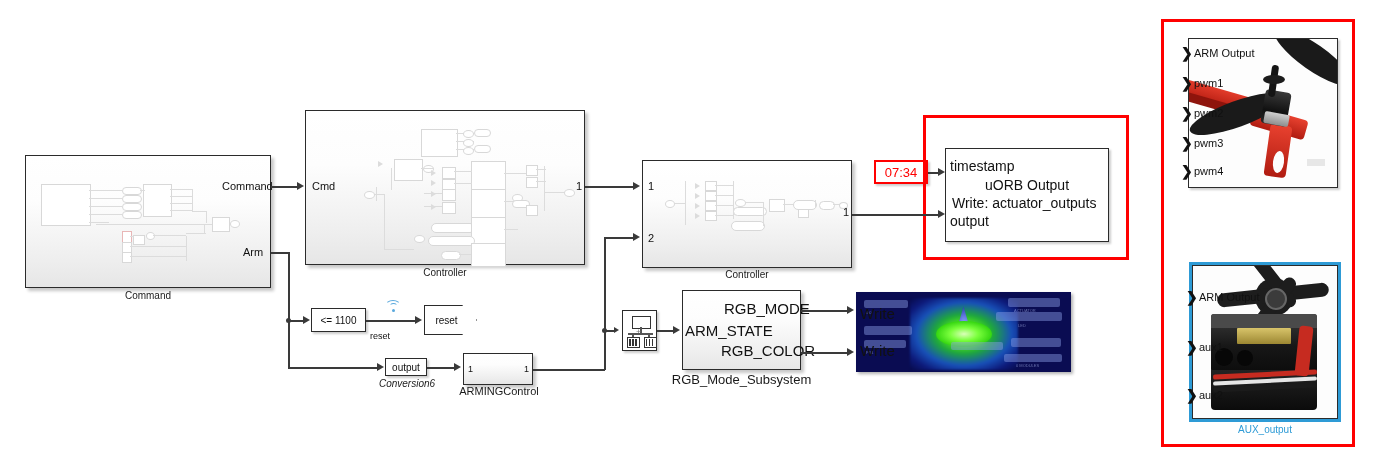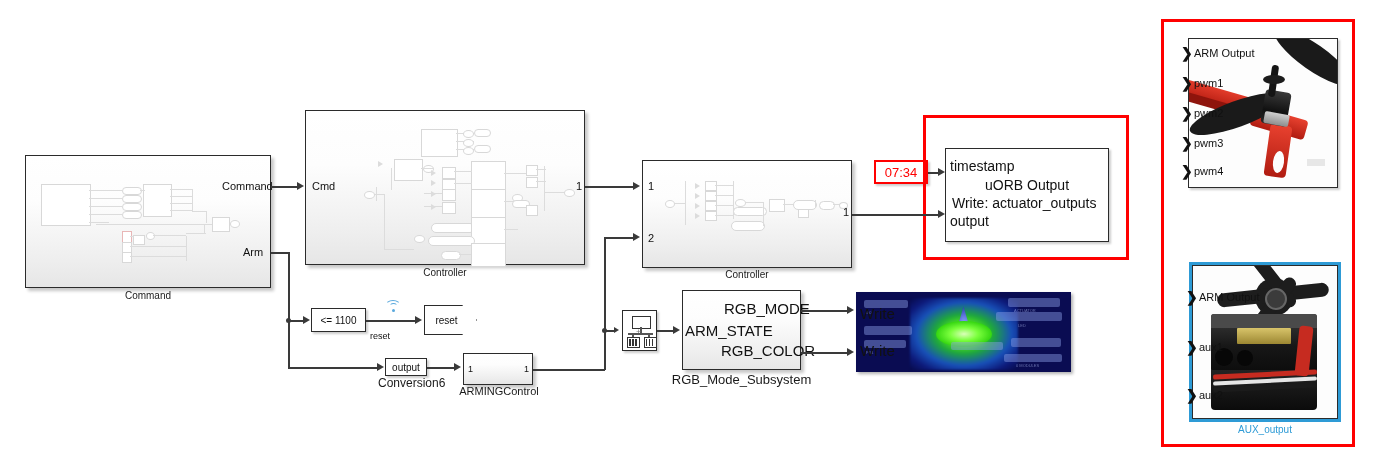--- a/index.html
+++ b/index.html
@@ -309,21 +309,21 @@
   <div class="port-lbl small" style="left:370px;top:330px;">reset</div>
 
   <div class="tagblk" style="left:424px;top:305px;width:53px;height:30px;">
     <div class="shape"></div>
     <span>reset</span>
   </div>
 
   <div class="opblk" style="left:385px;top:358px;width:42px;height:18px;">
     <span>output</span>
   </div>
-  <div class="blk-caption small" style="left:378px;top:378px;width:58px;font-size:12px;">Conversion6</div>
+  <div class="blk-caption small" style="left:378px;top:378px;width:58px;font-size:10px;font-style:italic;">Conversion6</div>
 
   <div class="blk subsys" style="left:463px;top:353px;width:70px;height:32px;"></div>
   <div class="port-lbl small" style="left:468px;top:363px;">1</div>
   <div class="port-lbl small" style="left:524px;top:363px;">1</div>
   <div class="blk-caption" style="left:456px;top:386px;width:86px;font-size:11px;text-align:center;">ARMINGControl</div>
 
   <div class="dispblk" style="left:622px;top:310px;width:35px;height:41px;">
     <div class="scr"></div>
       <div class="stem"></div>
       <div class="plus">+</div>

